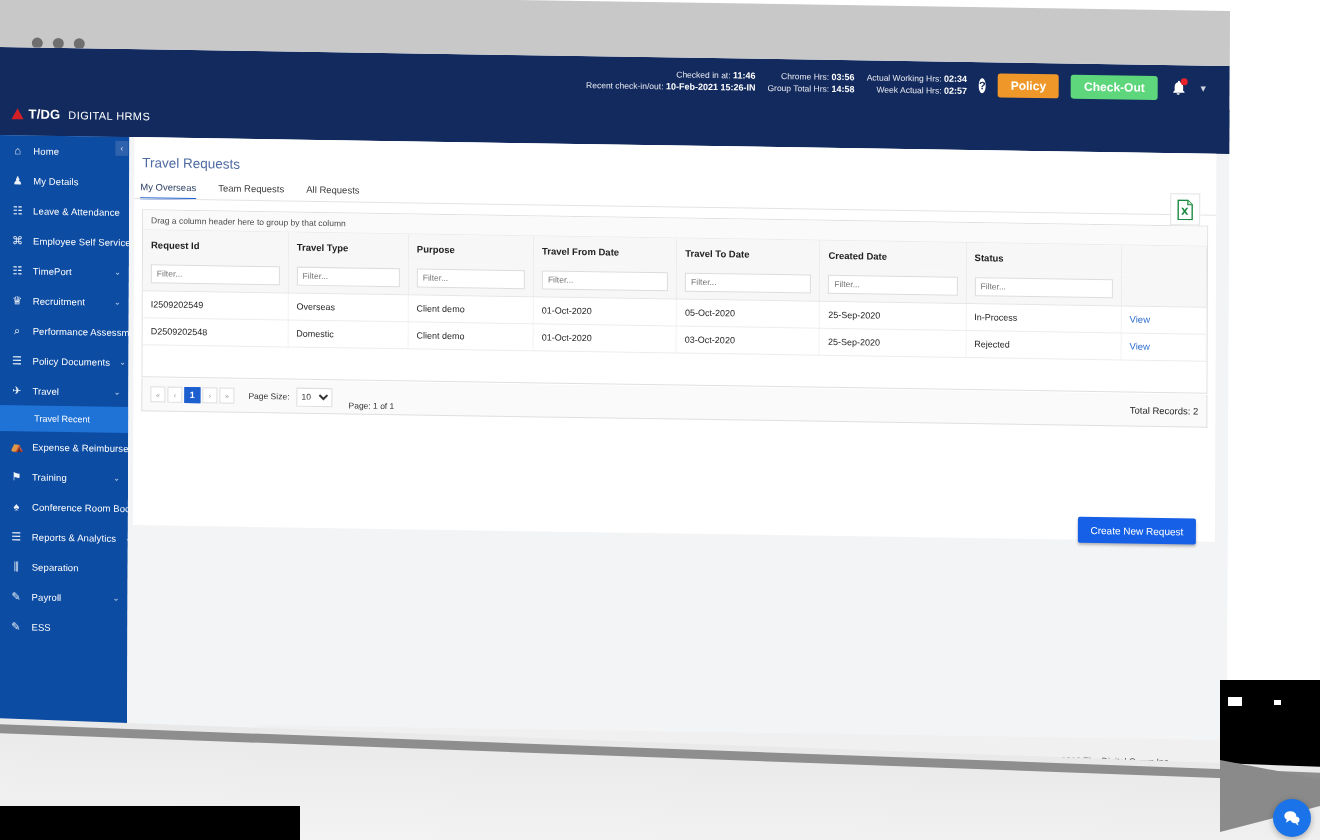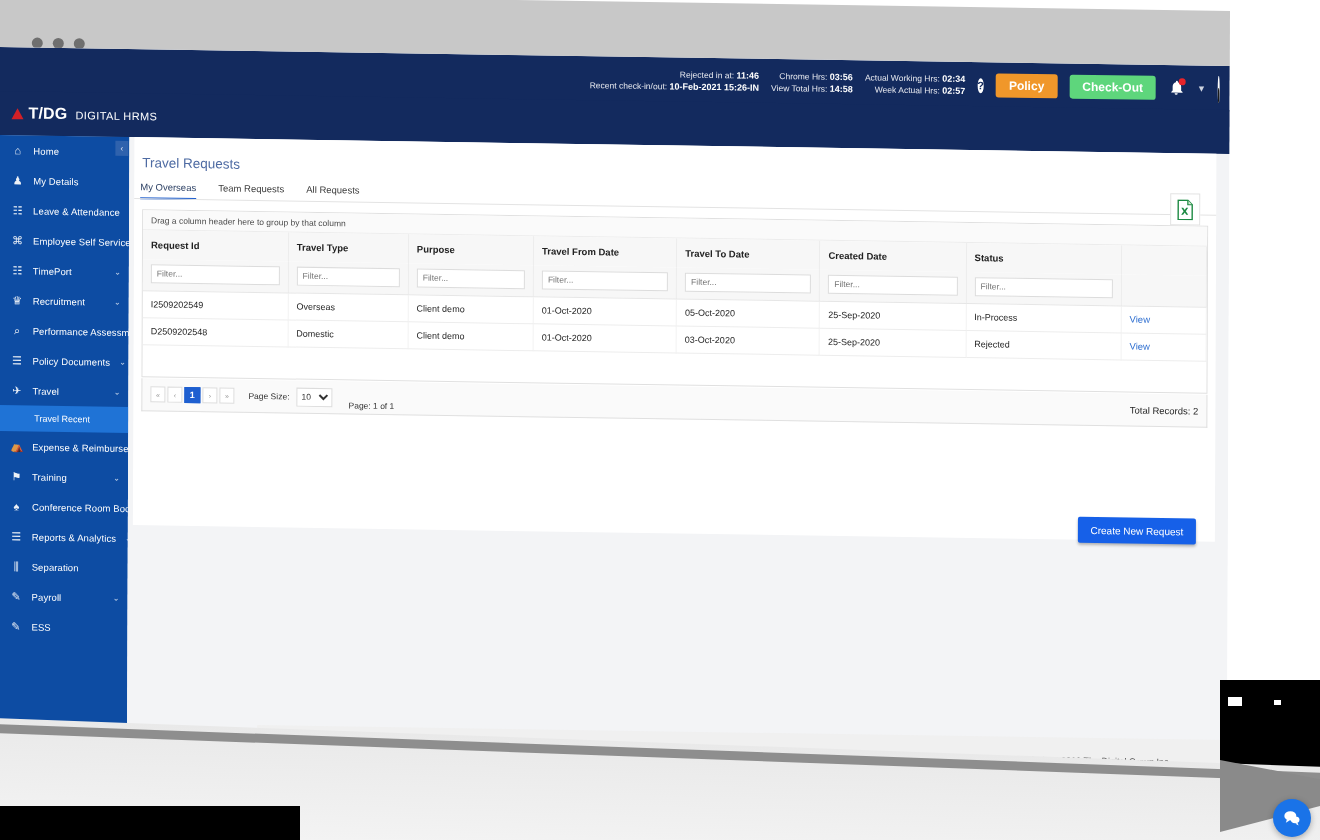--- a/index.html
+++ b/index.html
@@ -37,21 +37,21 @@
   .brandrow{
     position:absolute; left:0; top:44px; width:1230px; height:44px;
     background:#132a5e;
     display:flex; align-items:center;
   }
   .brand{ display:flex; align-items:baseline; gap:8px; padding-left:12px; }
   .brand .tri{
     width:0;height:0;border-left:6px solid transparent;border-right:6px solid transparent;
     border-bottom:11px solid #d32027; align-self:center; margin-right:-3px;
   }
-  .brand .tdg{ color:#fff; font-size:16px; font-weight:bold; letter-spacing:.2px; }
+  .brand .tdg{ color:#fff; font-size:13px; font-weight:bold; letter-spacing:.2px; }
   .brand .hrms{ color:#ffffff; font-size:11px; letter-spacing:.4px; }
 
   .statusarea{
     position:absolute; right:0; top:0; width:640px; height:46px;
     display:flex; align-items:center; justify-content:flex-end; gap:12px; padding-right:10px;
   }
   .kv-block{ display:flex; flex-direction:column; gap:1px; text-align:right; }
   .kv{ font-size:8.5px; color:#ffffff; white-space:nowrap; line-height:11px; }
   .kv b{ font-size:9px; font-weight:bold; }
   .kv .lbl{ color:#e8eaf0; }
@@ -239,36 +239,36 @@
     </div>
 
     <div class="app-shell">
 
       <div class="topbar">
 
         <div class="statusarea">
 
           <div class="kv-block">
             <div class="kv">
-              <span class="lbl">Rejected in at:</span>
+              <span class="lbl">Checked in at:</span>
               <b>11:46</b>
             </div>
             <div class="kv">
               <span class="lbl">Recent check-in/out:</span>
               <b>10-Feb-2021 15:26-IN</b>
             </div>
           </div>
 
           <div class="kv-block">
             <div class="kv">
               <span class="lbl">Chrome Hrs:</span>
               <b>03:56</b>
             </div>
             <div class="kv">
-              <span class="lbl">View Total Hrs:</span>
+              <span class="lbl">Group Total Hrs:</span>
               <b>14:58</b>
             </div>
           </div>
 
           <div class="kv-block">
             <div class="kv">
               <span class="lbl">Actual Working Hrs:</span>
               <b>02:34</b>
             </div>
             <div class="kv">

